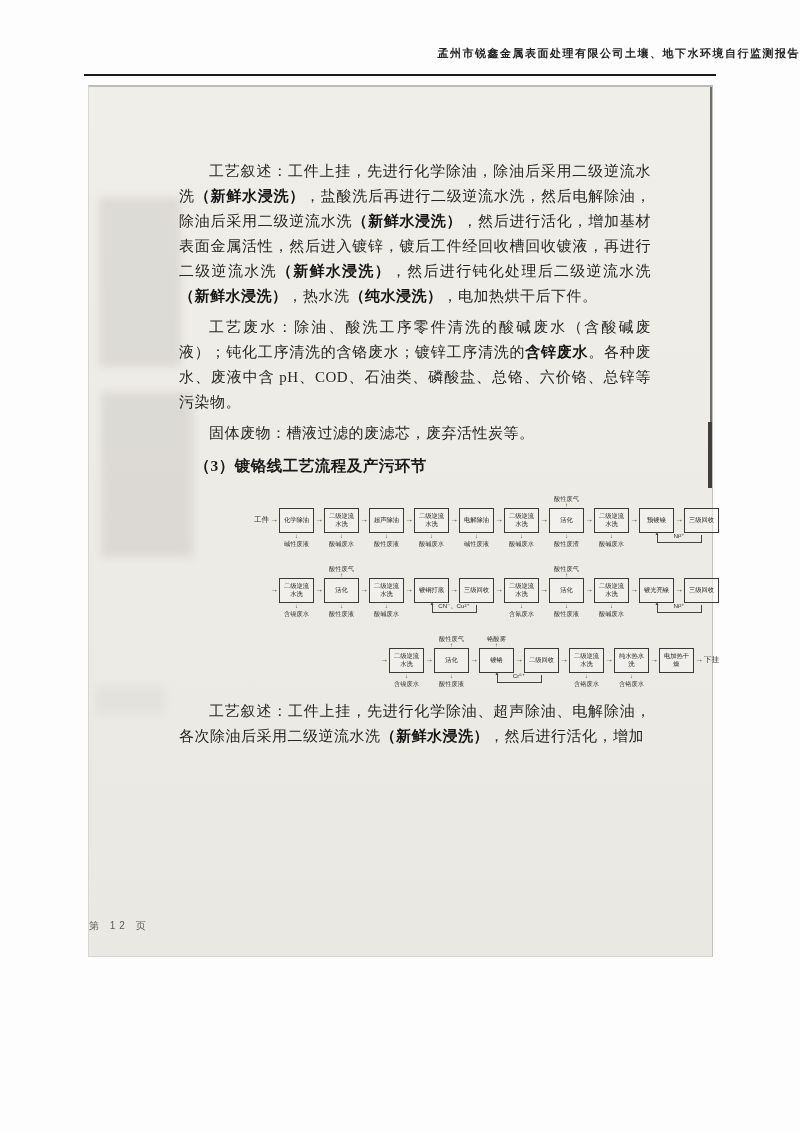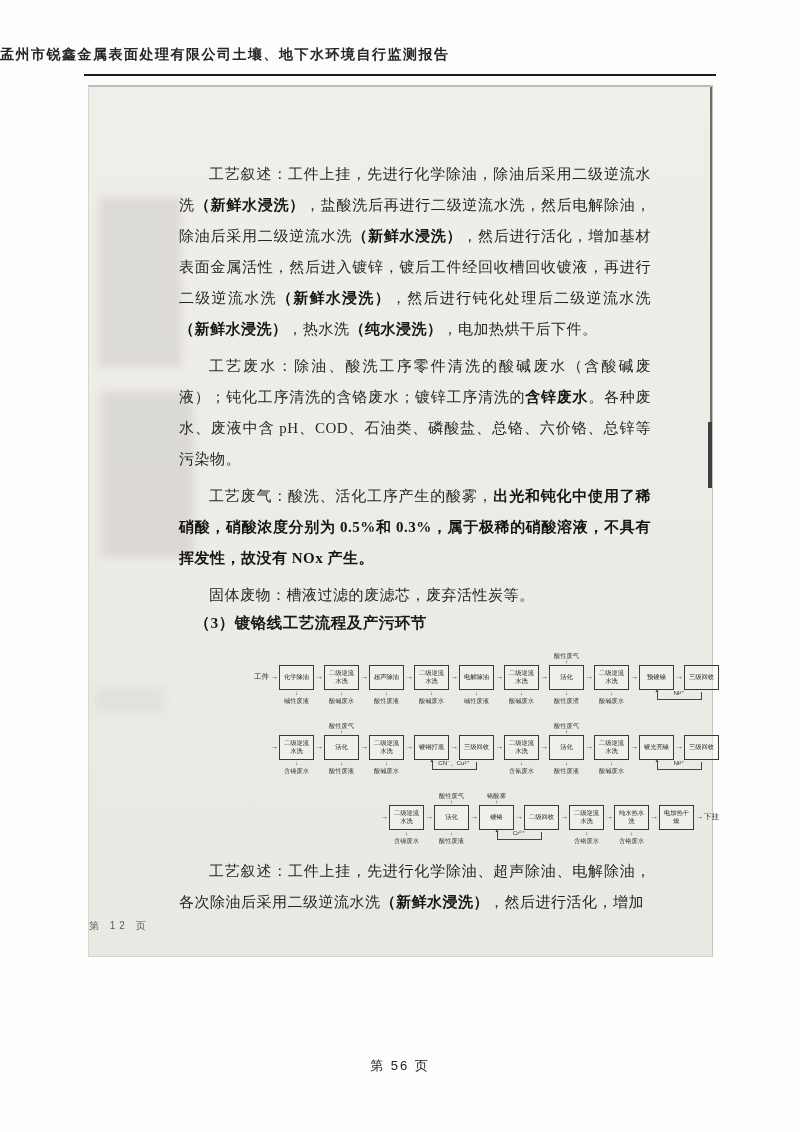--- a/index.html
+++ b/index.html
@@ -2,22 +2,22 @@
 <html><head>
 <meta charset="utf-8">
 <style>
   * { margin:0; padding:0; box-sizing:border-box; }
   html,body { background:#fff; }
   .page {
     position:relative; width:800px; height:1132px; background:#fdfdfd;
     font-family:"Liberation Serif","DejaVu Serif",serif; overflow:hidden;
   }
   .doc-header {
-    position:absolute; top:46px; left:0; width:100%; text-align:left;
-    font-size:14px; font-weight:bold; letter-spacing:1.5px; color:#262626;
+    position:absolute; top:46px; left:0; width:100%; text-align:right;
+    font-size:11px; font-weight:bold; letter-spacing:1.5px; color:#262626;
   }
   .doc-header-rule {
     position:absolute; top:74px; left:84px; width:632px; height:2px; background:#1c1c1c;
   }
   .doc-footer {
     position:absolute; top:1057px; left:0; width:100%; text-align:center;
     font-size:13px; color:#1f1f1f; letter-spacing:2px; font-family:"Liberation Sans",sans-serif;
   }
   
   .scan {
@@ -29,26 +29,26 @@
   }
   .scan-edge-line { position:absolute; right:0; top:0; width:2px; height:395px; background:#6e6d69; }
   .scan-edge-mark { position:absolute; right:0; top:335px; width:4px; height:66px; background:#3f3f3f; }
   .bleed { position:absolute; background:rgba(175,174,168,0.28); filter:blur(4px); border-radius:2px; }
   .bleed.b1 { left:10px; top:110px; width:82px; height:170px; }
   .bleed.b2 { left:12px; top:305px; width:92px; height:165px; }
   .bleed.b3 { left:6px; top:600px; width:70px; height:26px; opacity:.5; }
 
   .content { position:absolute; left:90px; top:72px; width:472px; }
   .para {
-    font-size:15px; line-height:31px; text-align:justify; text-indent:2em;
+    font-size:15px; line-height:25px; text-align:justify; text-indent:2em;
     color:#262626; letter-spacing:.5px;
   }
   .para + .para { margin-top:6px; }
   .para b { font-weight:bold; color:#151515; }
-  .h3 { font-size:15.5px; font-weight:bold; color:#1a1a1a; margin-top:2px; text-indent:1em; letter-spacing:.5px; }
+  .h3 { font-size:15.5px; font-weight:bold; color:#1a1a1a; margin-top:10px; text-indent:1em; letter-spacing:.5px; }
 
   
   .diagram { position:relative; width:500px; margin:30px 0 0 40px;
     font-family:"Liberation Sans","DejaVu Sans",sans-serif; color:#333; }
   .diag-row { display:flex; align-items:center; height:26px; margin-bottom:44px;justify-content:flex-end; }
   .diag-row:last-child { margin-bottom:26px; }
   .lead { font-size:7.5px; color:#2e2e2e; white-space:nowrap; flex:0 0 auto; }
   .flow-arrow { font-size:8px; color:#333; margin:0 1px; flex:0 0 auto; line-height:1; }
   .cell { position:relative; flex:0 0 auto; }
   .pbox {
@@ -84,21 +84,20 @@
   <div class="scan">
     <div class="bleed b1"></div>
     <div class="bleed b2"></div>
     <div class="bleed b3"></div>
     <div class="scan-edge-line"></div>
     <div class="scan-edge-mark"></div>
 
     <div class="content">
       <p class="para"><span>工艺叙述：工件上挂，先进行化学除油，除油后采用二级逆流水洗</span><b>（新鲜水浸洗）</b><span>，盐酸洗后再进行二级逆流水洗，然后电解除油，除油后采用二级逆流水洗</span><b>（新鲜水浸洗）</b><span>，然后进行活化，增加基材表面金属活性，然后进入镀锌，镀后工件经回收槽回收镀液，再进行二级逆流水洗</span><b>（新鲜水浸洗）</b><span>，然后进行钝化处理后二级逆流水洗</span><b>（新鲜水浸洗）</b><span>，热水洗</span><b>（纯水浸洗）</b><span>，电加热烘干后下件。</span></p>
       <p class="para"><span>工艺废水：除油、酸洗工序零件清洗的酸碱废水（含酸碱废液）；钝化工序清洗的含铬废水；镀锌工序清洗的</span><b>含锌废水</b><span>。各种废水、废液中含 pH、COD、石油类、磷酸盐、总铬、六价铬、总锌等污染物。</span></p>
-      <p class="para"><span>工艺废气：酸洗、活化工序产生的酸雾，</span><b>出光和钝化中使用了稀硝酸，硝酸浓度分别为 0.5%和 0.3%，属于极稀的硝酸溶液，不具有挥发性，故没有 NOx 产生。</b></p>
       <p class="para"><span>固体废物：槽液过滤的废滤芯，废弃活性炭等。</span></p>
       <div class="h3">（3）镀铬线工艺流程及产污环节</div>
 
       <div class="diagram">
           <div class="diag-row">
             <div class="lead">工件</div>
             <div class="flow-arrow">→</div>
             <div class="cell">
               <div class="pbox">化学除油</div>
               <div class="below">
@@ -322,14 +321,13 @@
             <div class="lead">下挂</div>
           </div>
         </div>
 
       <p class="para"><span>工艺叙述：工件上挂，先进行化学除油、超声除油、电解除油，各次除油后采用二级逆流水洗</span><b>（新鲜水浸洗）</b><span>，然后进行活化，增加</span></p>
     </div>
 
     <div class="scan-footer">第 12 页</div>
   </div>
 
-  <div class="doc-footer">第 56 页</div>
 </div>
 
 </body></html>

